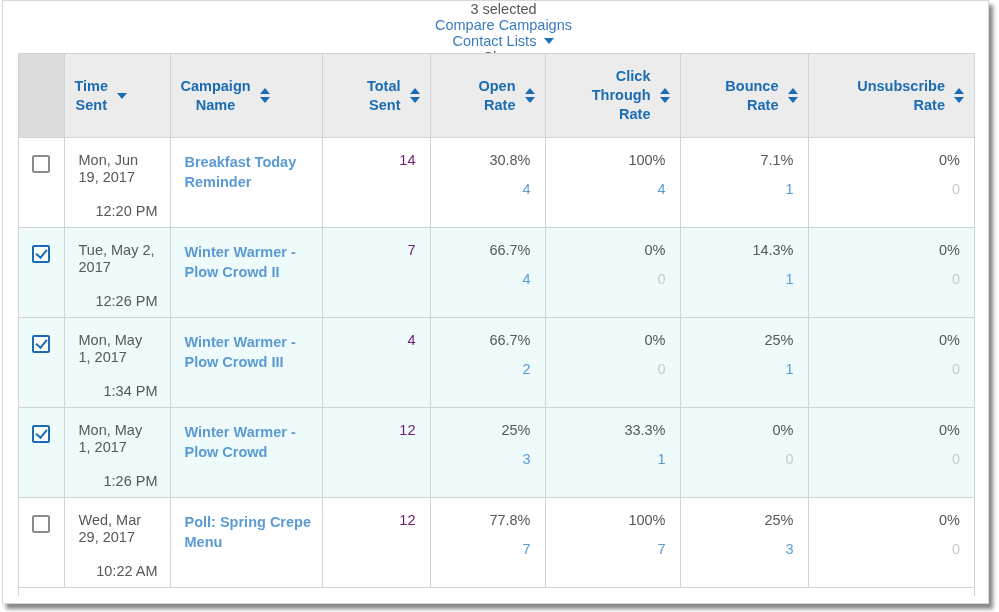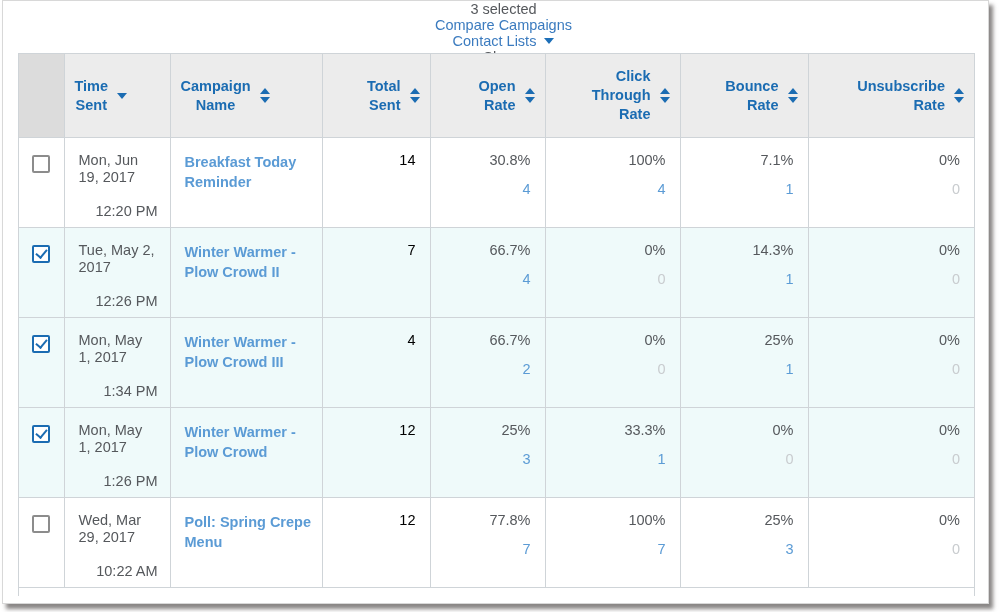--- a/index.html
+++ b/index.html
@@ -239,21 +239,21 @@
     display: inline-block;
     font-weight: bold;
   }
 
   .num-cell {
     padding: 14px 14px 0 6px !important;
     text-align: right;
     color: #55585c;
   }
   .num-link {
-    color: #000000;
+    color: #701a75;
     cursor: pointer;
   }
 
   .rate-cell {
     padding: 14px 14px 0 6px !important;
     text-align: right;
   }
   .rate-pct { color: #55585c; display: block; }
   .rate-count {
     display: block;

